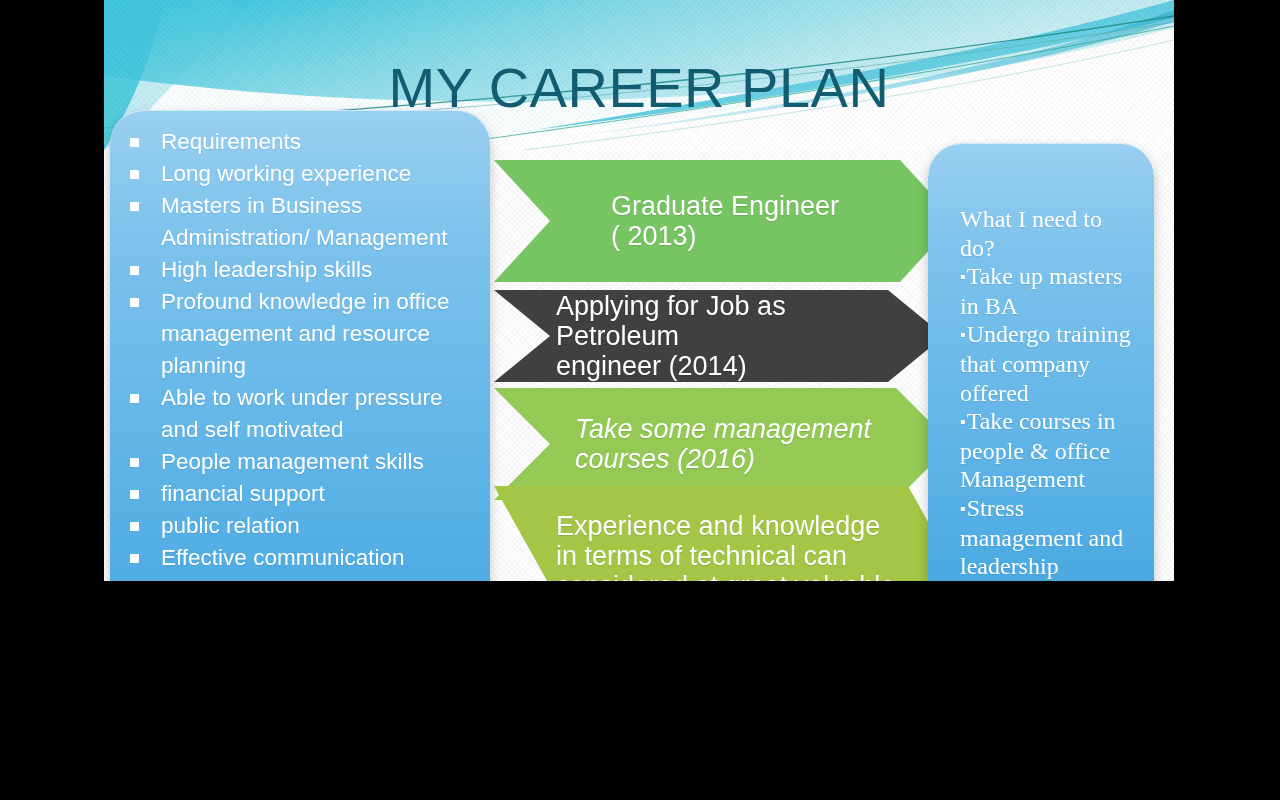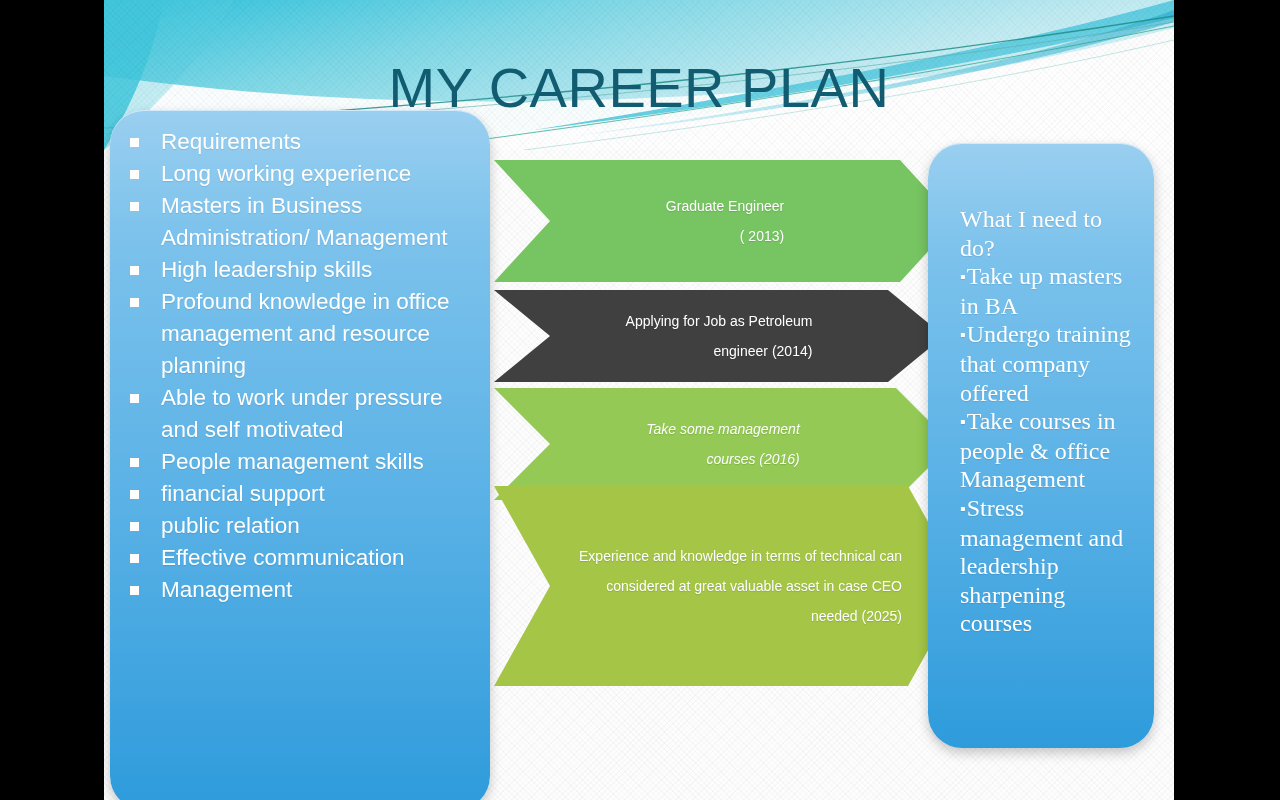--- a/index.html
+++ b/index.html
@@ -27,21 +27,21 @@
   }
   .letterbox.left  { left: 0;  width: 104px; }
   .letterbox.right { left: 1174px; width: 106px; }
 
   
   #slide {
     position: absolute;
     left: 104px;
     top: 0;
     width: 1070px;
-    height: 800px;
+    height: 581px;
     overflow: hidden;
     background: #fdfdfd;
   }
 
   
   #slide-texture {
     position: absolute;
     inset: 0;
     background-image:
       repeating-linear-gradient(45deg,  rgba(0,0,0,0.022) 0 1px, transparent 1px 4px),
@@ -158,24 +158,24 @@
     width: 470px;
     height: 540px;
     z-index: 4;
   }
   .chev {
     position: absolute;
     left: 0;
     display: flex;
     align-items: center;
     justify-content: center;
-    text-align: right;
+    text-align: left;
     color: #FFFFFF;
     font-family: "Liberation Sans", sans-serif;
-    font-size: 14px;
+    font-size: 27px;
     line-height: 30px;
     padding: 4px 62px 4px 62px;
     clip-path: polygon(0 0, calc(100% - 56px) 0, 100% 50%, calc(100% - 56px) 100%, 0 100%, 56px 50%);
     text-shadow: 0 1px 1px rgba(0,0,0,0.12);
   }
   #chev-0 { top: 0px;   width: 462px; height: 122px; background: #77C462; }
   #chev-1 { top: 130px; width: 450px; height: 92px;  background: #404040; }
   #chev-2 { top: 228px; width: 458px; height: 112px; background: #93C954; font-style: italic; }
   #chev-3 { top: 326px; width: 470px; height: 200px; background: #A4C546; }
 </style>

